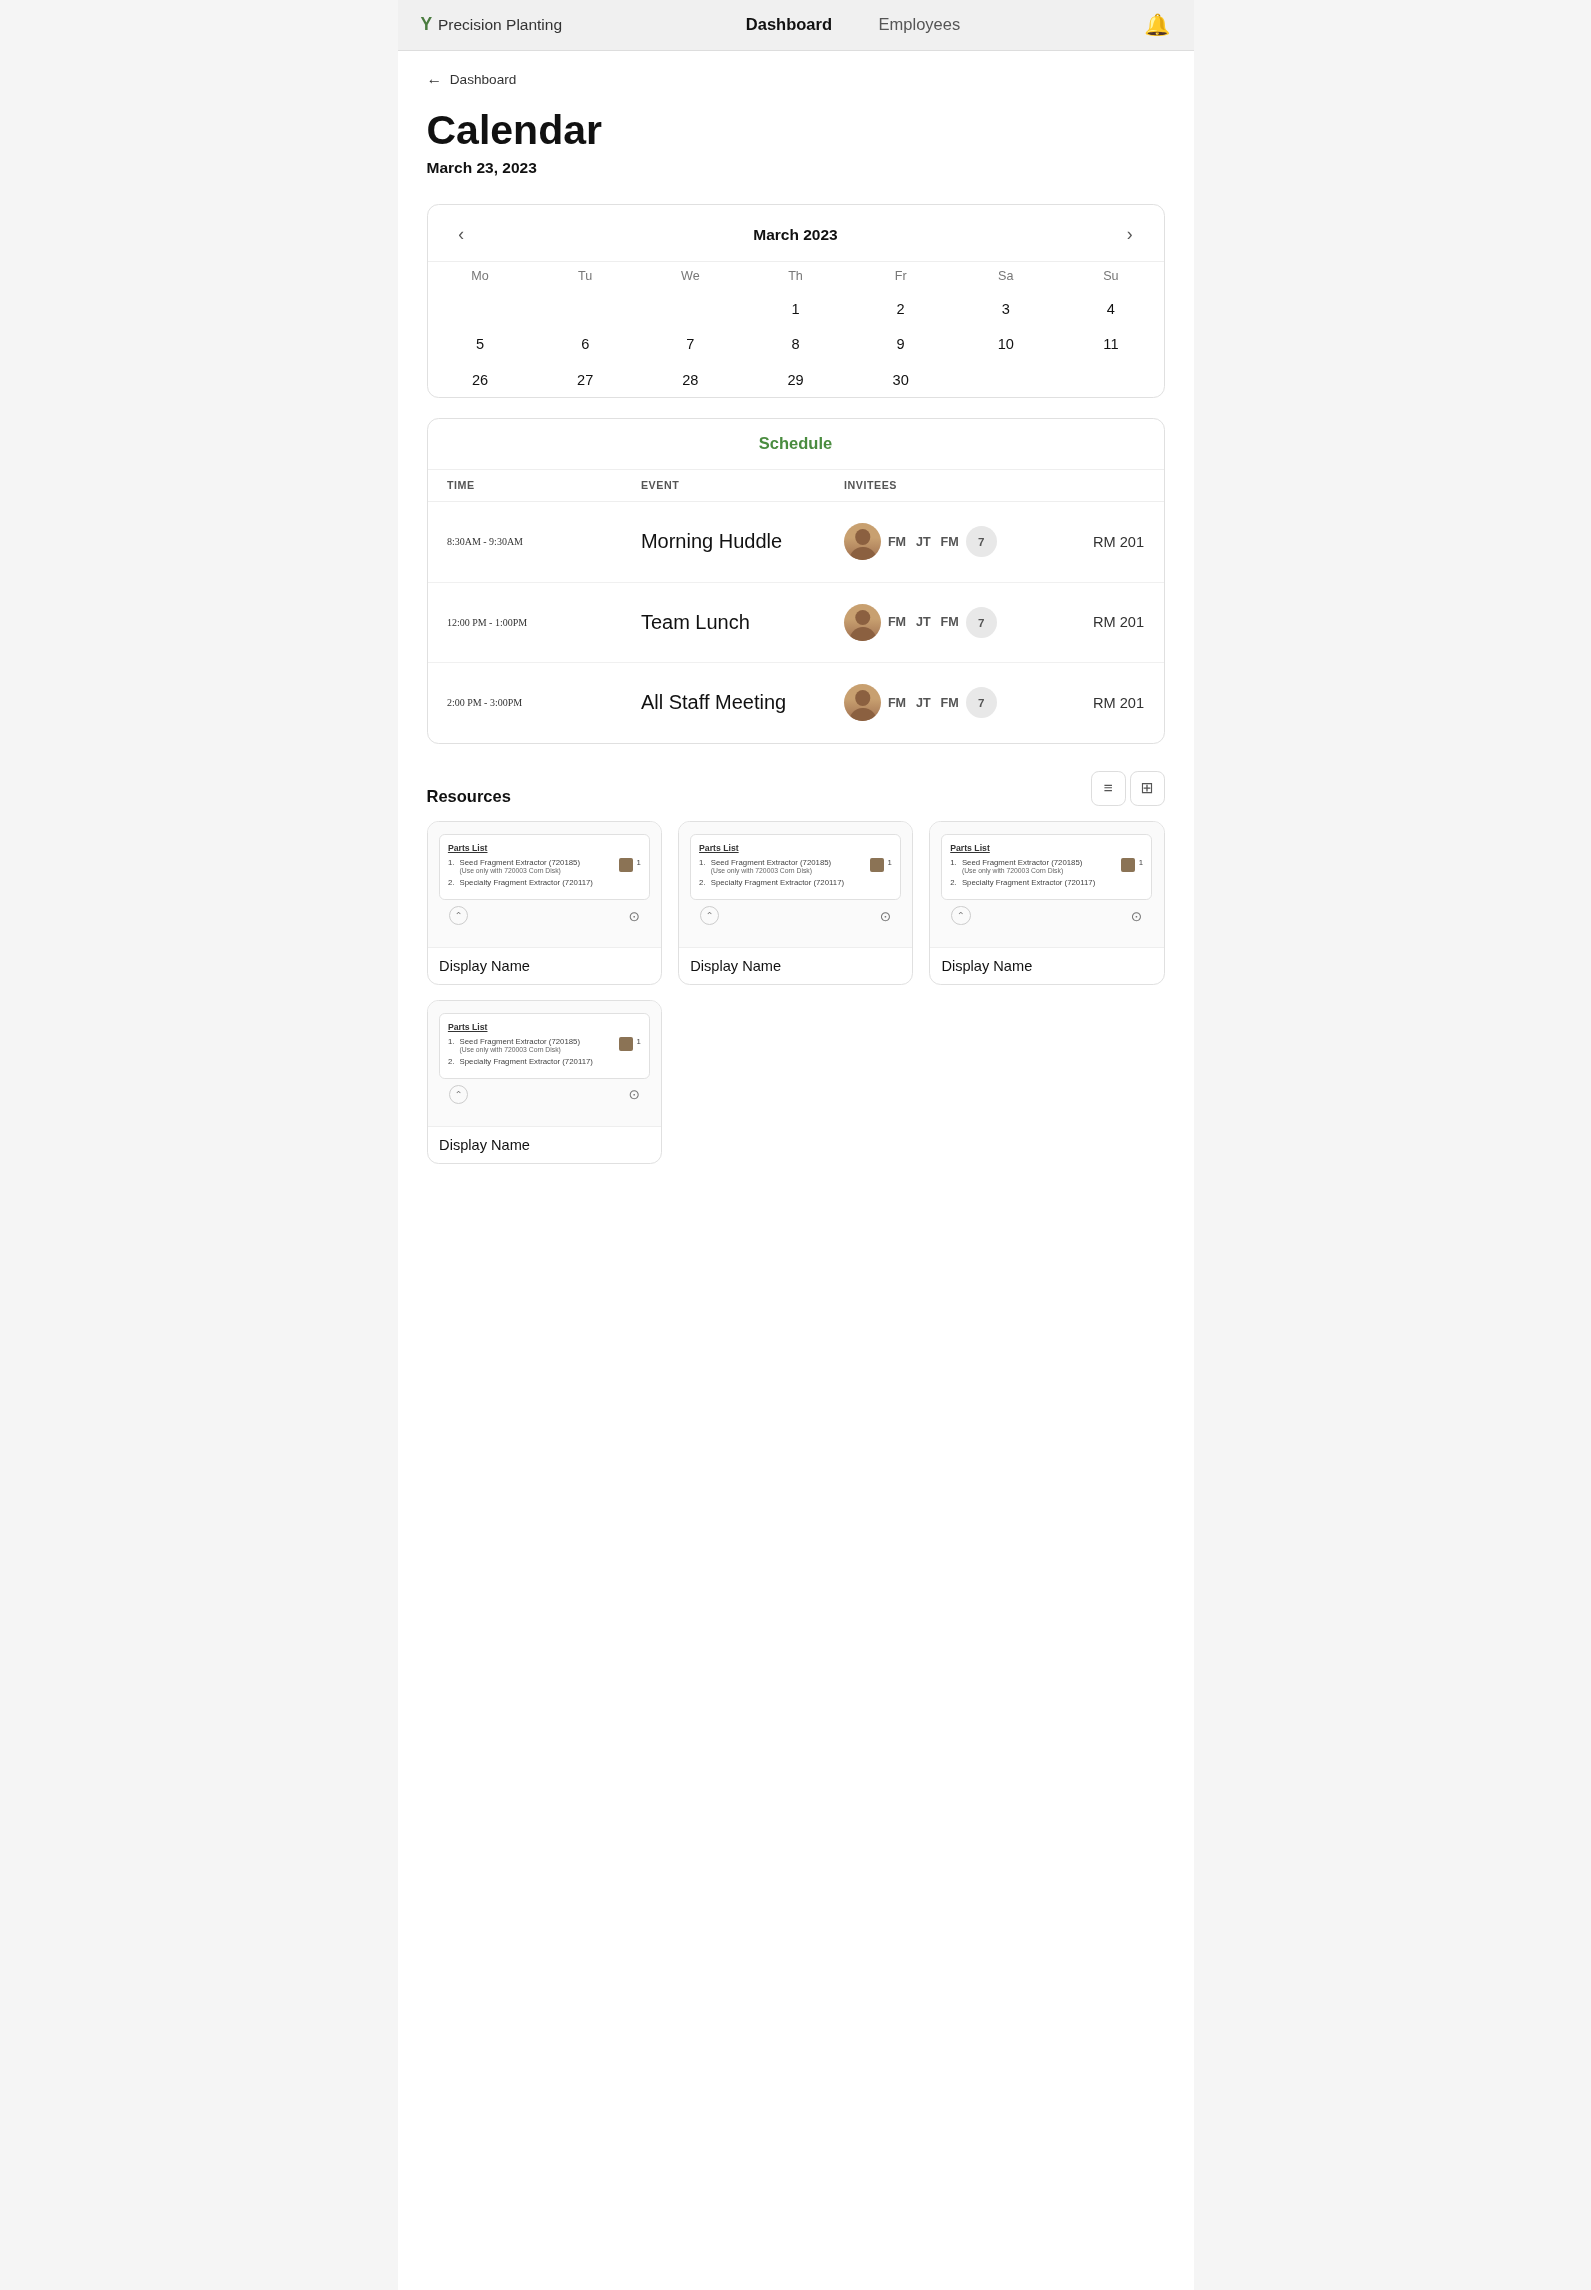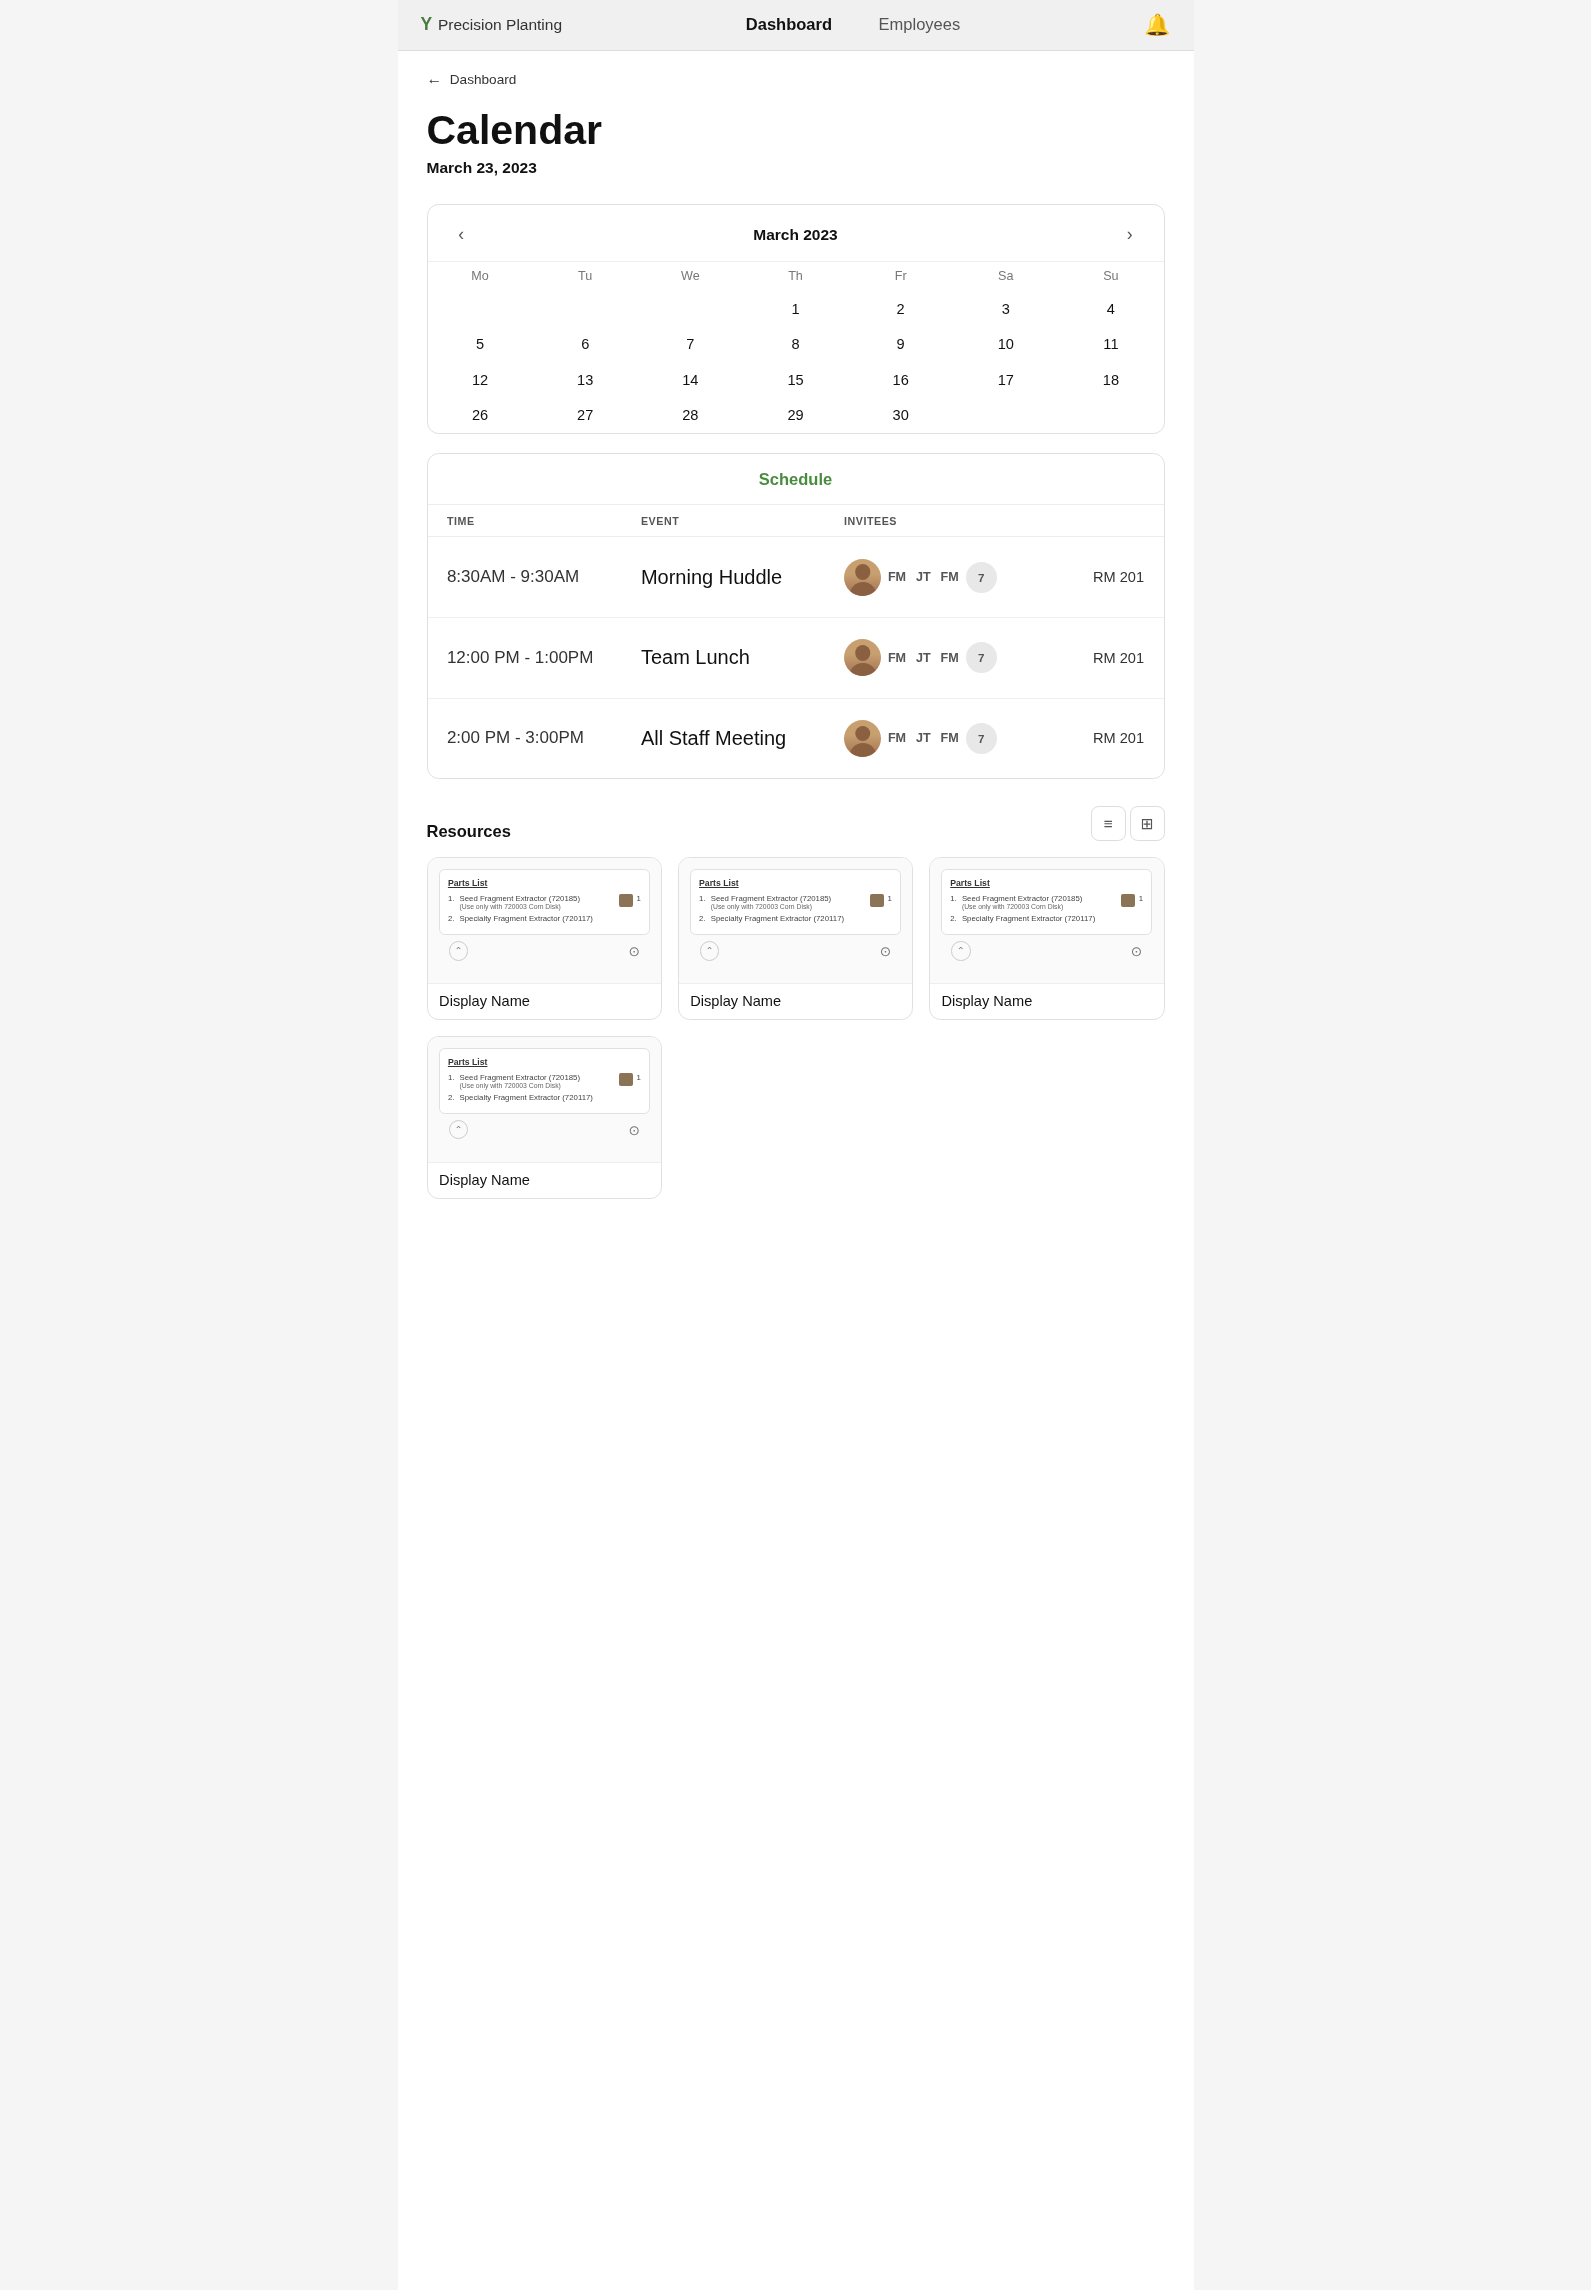--- a/index.html
+++ b/index.html
@@ -176,22 +176,23 @@
       display: grid;
       grid-template-columns: 194px 1fr 1fr 97px;
       align-items: center;
       padding: 21.3px 19.4px;
       border-bottom: 1px solid #f0f0f0;
     }
     .schedule-row:last-child {
       border-bottom: none;
     }
     .schedule-time {
-      font-size: 17px;
+      font-size: 10px;
       color: #333;
+      font-family: Liberation Serif, serif;
     }
     .schedule-event {
       font-size: 20px;
       font-weight: 500;
       color: #111;
     }
     .schedule-invitees {
       display: flex;
       align-items: center;
       gap: 3.9px;
@@ -421,29 +422,20 @@
           <tr>
             <td>5</td>
             <td>6</td>
             <td>7</td>
             <td>8</td>
             <td>9</td>
             <td>10</td>
             <td>11</td>
           </tr>
           <tr>
-            <td>12</td>
-            <td>13</td>
-            <td>14</td>
-            <td>15</td>
-            <td>16</td>
-            <td>17</td>
-            <td>18</td>
-          </tr>
-          <tr>
             <td>26</td>
             <td>27</td>
             <td>28</td>
             <td>29</td>
             <td>30</td>
             <td class="other-month"></td>
             <td class="other-month"></td>
           </tr>
         </tbody>
     </table>

